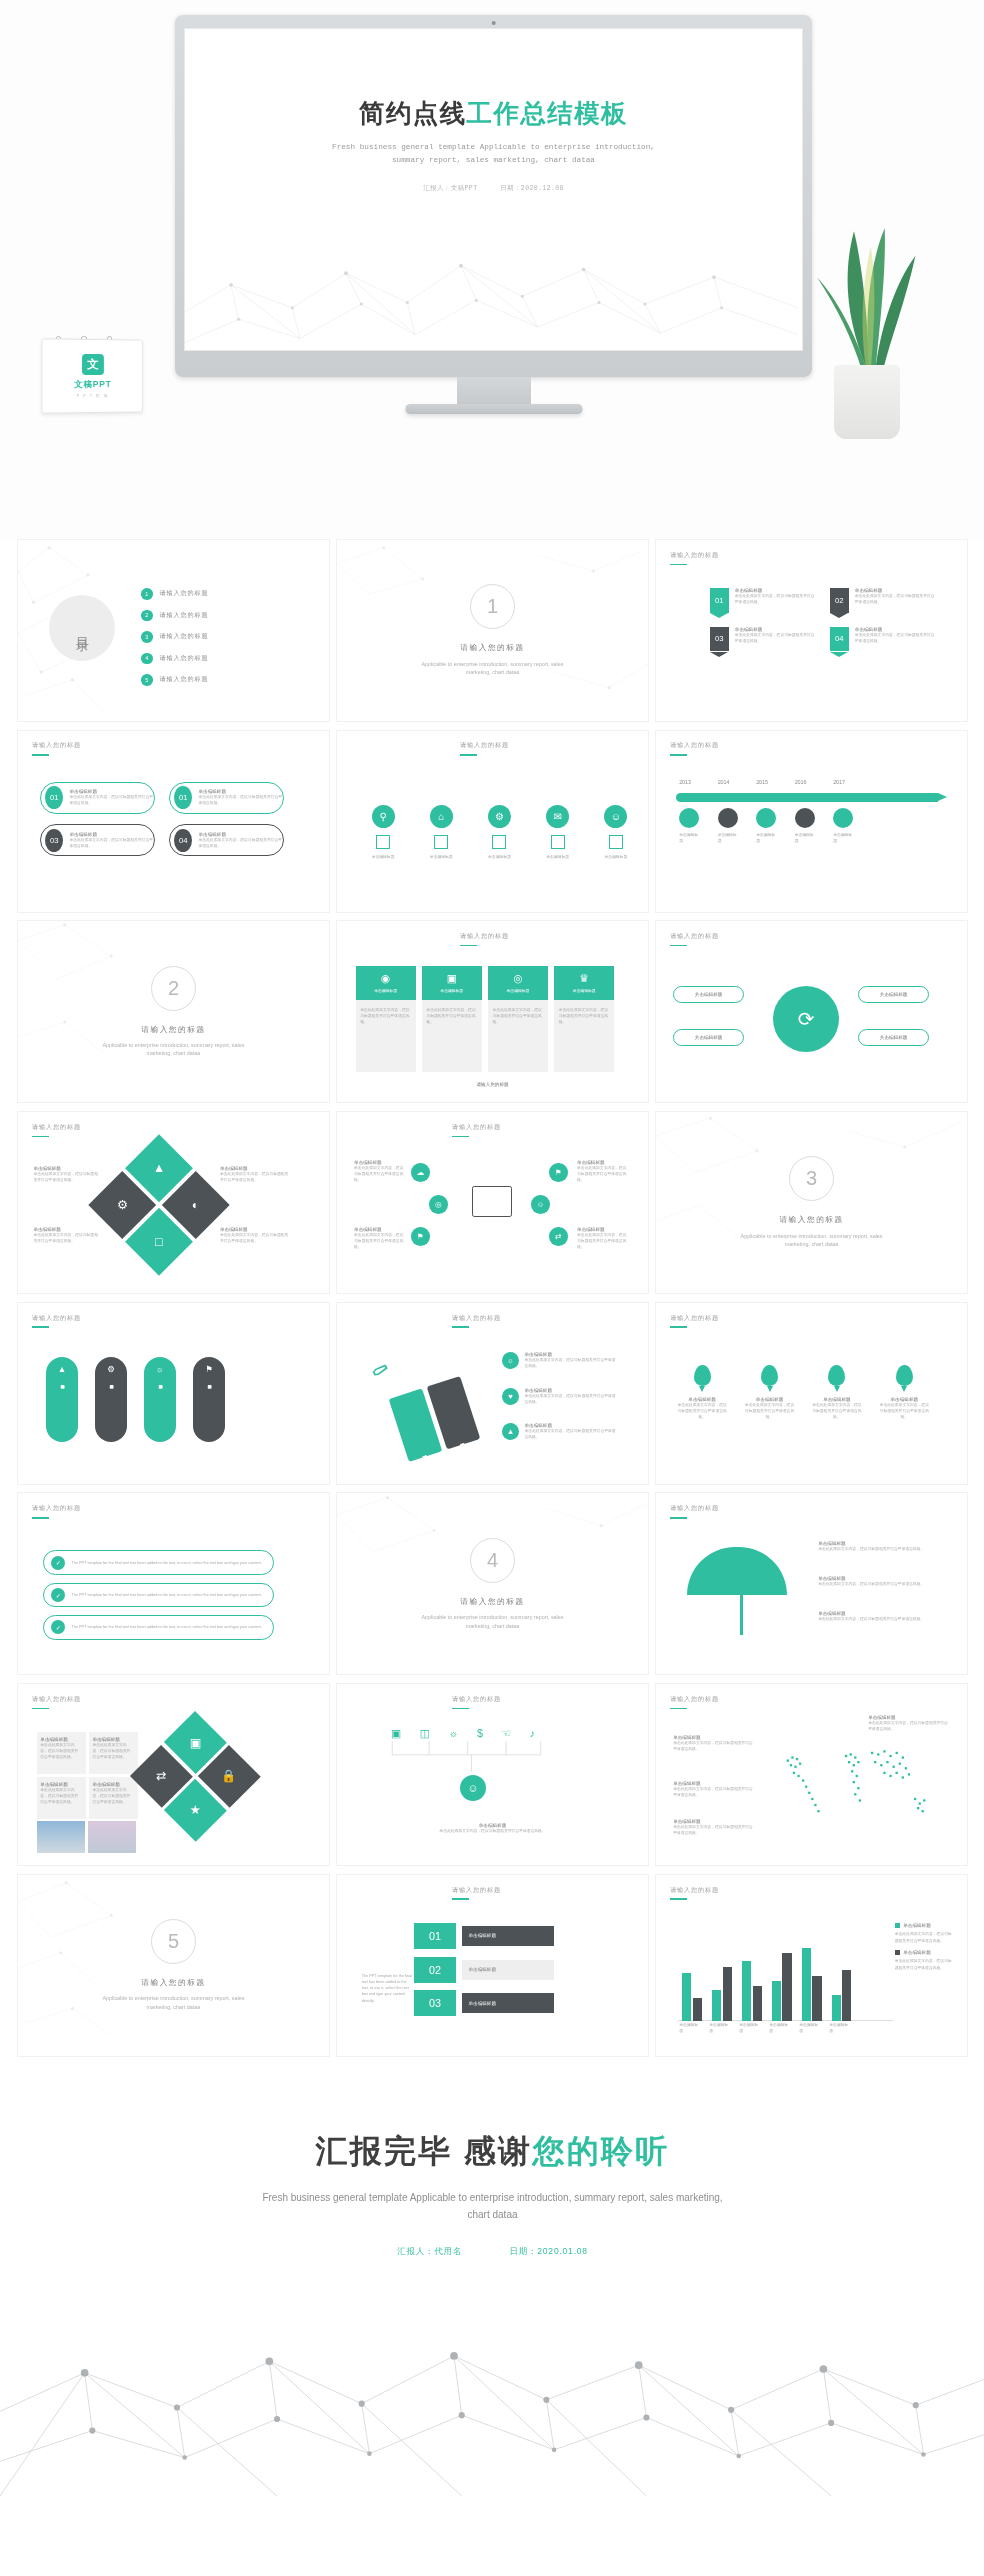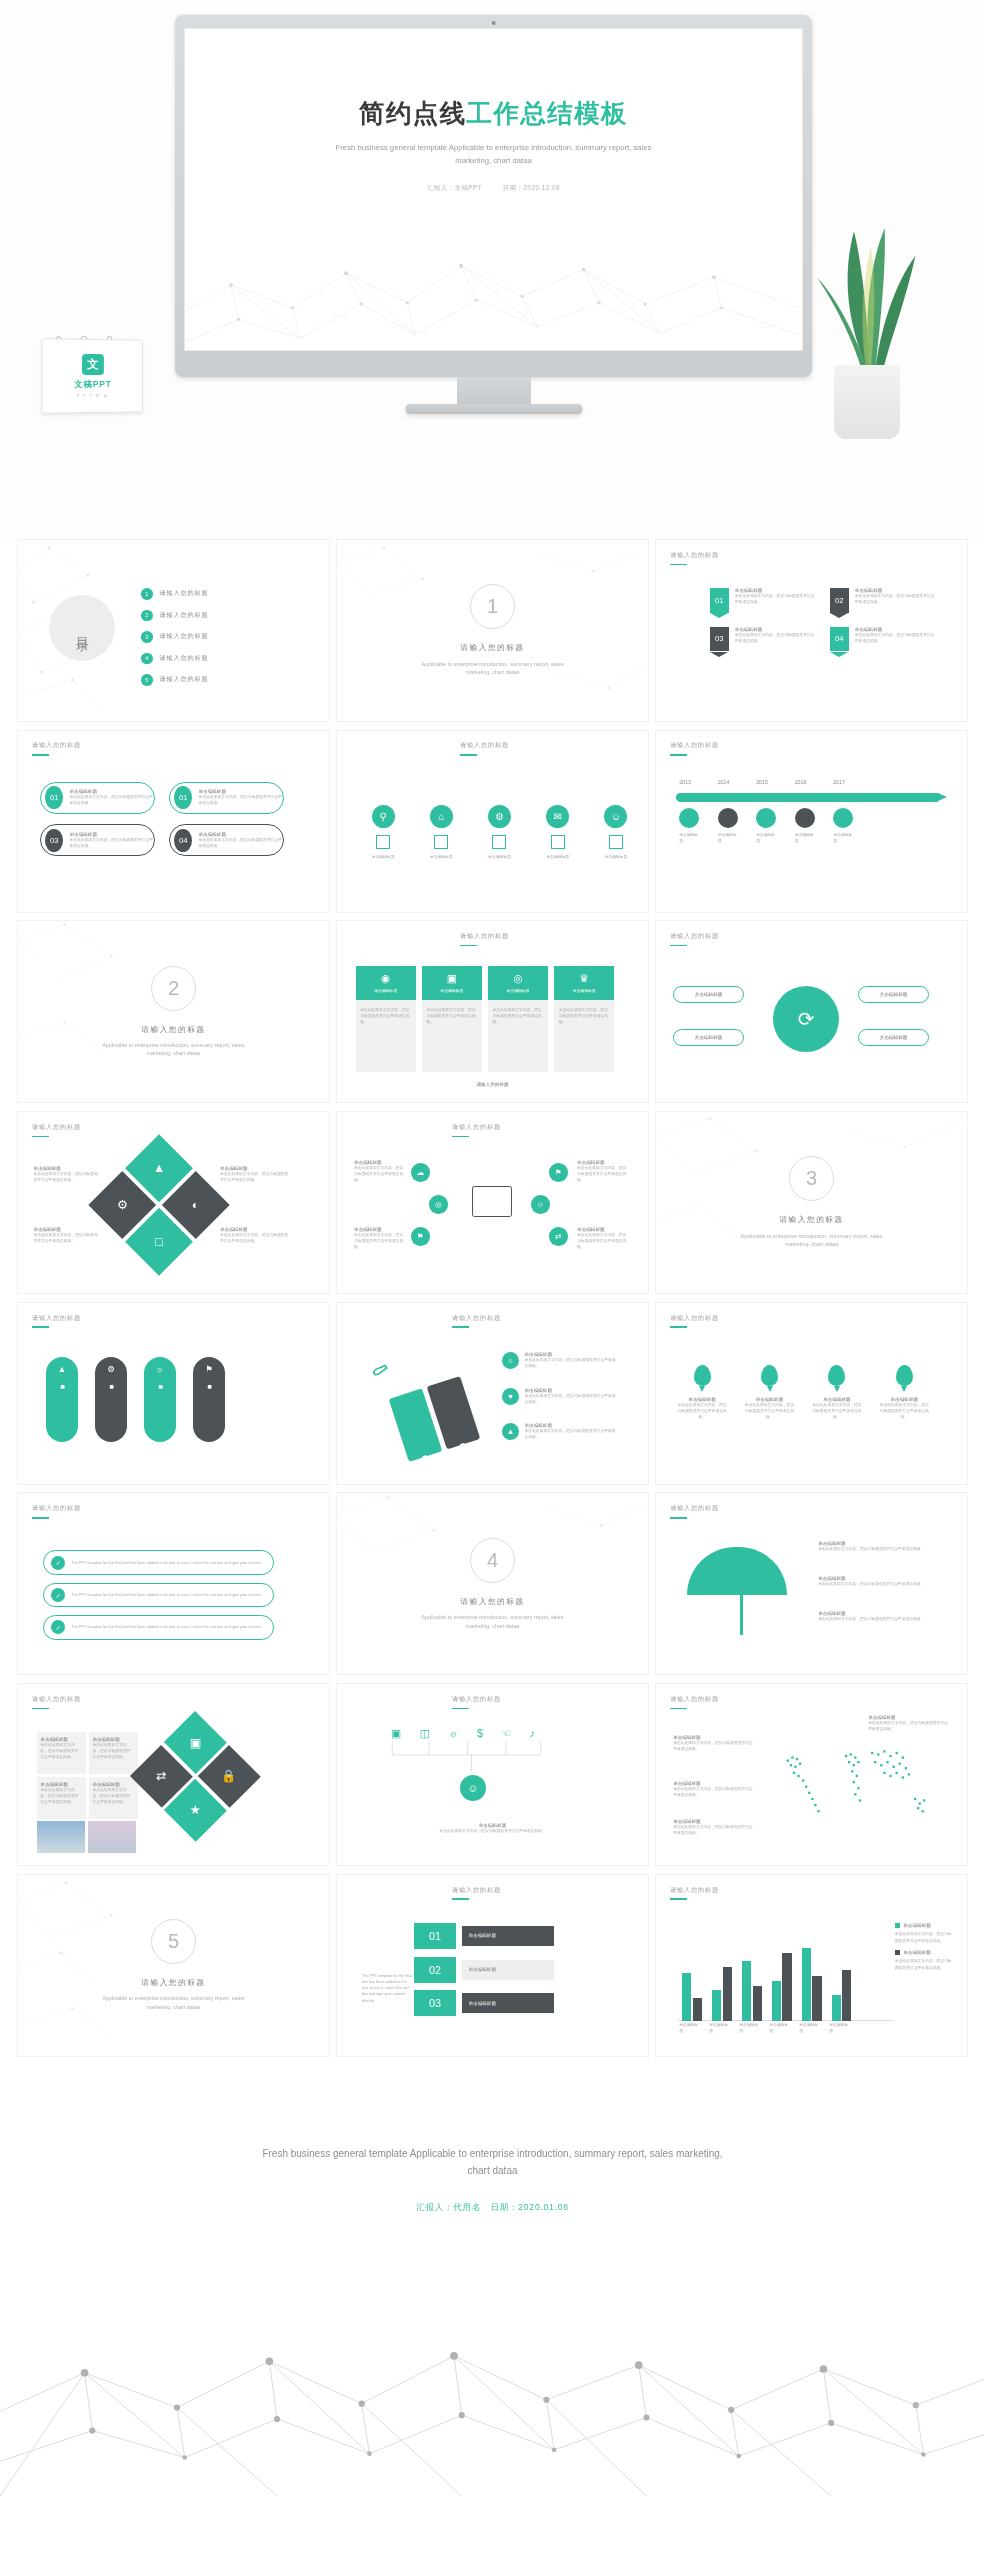--- a/index.html
+++ b/index.html
@@ -15,21 +15,21 @@
   
   .hero {
     height: 539px;
     position: relative;
     background: #fdfdfd;
     overflow: hidden;
   }
   .monitor {
     position: absolute;
     left: 175px; top: 15.4px;
-    width: 637px; height: 385px;
+    width: 637px; height: 385px; font-family: Liberation Mono, monospace;
   }
   .monitor-bezel {
     width: 637px; height: 362px;
     background: linear-gradient(#d9dcde, #c9cdd0);
     border-radius: 7.7px;
     padding: 12.3px 9.2px 26px 9.2px;
     box-shadow: 0 1.5px 5.4px rgba(0,0,0,.14);
   }
   .monitor-cam {
     position: absolute; left: 50%; top: 5.4px;
@@ -281,21 +281,21 @@
   
   .closing {
     height: 431px; position: relative; background: #fff;
     display: flex; flex-direction: column; align-items: center; padding-top: 65px;
     overflow: hidden;
   }
   .close-title { font-size: 32px; color: #3f3f3f; letter-spacing: 2.3px; font-weight: bold;}
   .close-title .accent { color: #2fbfa0; }
   .close-sub { margin-top: 15.4px; font-size: 10px; color: #8e8e8e; text-align: center; line-height: 17px; width: 477px;}
   .close-meta { margin-top: 23px; font-size: 8.5px; color: #2fbfa0; letter-spacing: 0.8px;}
-  .close-meta span { margin: 0 3px; text-align: center; }
+  .close-meta span { margin: 0 22px; text-align: center; }
   .close-net { position: absolute; left: 0; right: 0; bottom: 0; height: 177px;}
 </style>
 </head>
 <body>
 
 <div class="page">
 
   <div class="hero">
 
     <div class="monitor">
@@ -1079,20 +1079,23 @@
             <span style="width:5.4px;height:5.4px;background:#4c5255;display:inline-block"></span>
             <span class="mini-t">单击编辑标题</span>
           </div>
         <div class="mini">单击此处添加文字内容，建议与标题相关并符合整体语言风格。</div>
       </div>
     </div>
 
   </div>
 
   <div class="closing">
+    <div class="close-title">
+      <span>汇报完毕 感谢</span><span class="accent">您的聆听</span>
+    </div>
     <div class="close-sub">Fresh business general template Applicable to enterprise introduction, summary report,  sales marketing, chart dataa</div>
     <div class="close-meta">
       <span>汇报人：代用名</span>
       <span>日期：2020.01.08</span>
     </div>
     <svg class="close-net" viewBox="0 0 1280 230" preserveAspectRatio="none">
       <g stroke="#cfd2d4" stroke-width="1" fill="none">
         <path d="M0 120 L110 70 L230 115 L350 55 L470 110 L590 48 L710 105 L830 60 L950 118 L1070 65 L1190 112 L1280 78"></path>
         <path d="M0 185 L120 145 L240 180 L360 130 L480 175 L600 125 L720 170 L840 128 L960 178 L1080 135 L1200 176 L1280 150"></path>
         <path d="M110 70 L120 145 M230 115 L240 180 M350 55 L360 130 M470 110 L480 175 M590 48 L600 125 M710 105 L720 170 M830 60 L840 128 M950 118 L960 178 M1070 65 L1080 135 M1190 112 L1200 176"></path>

